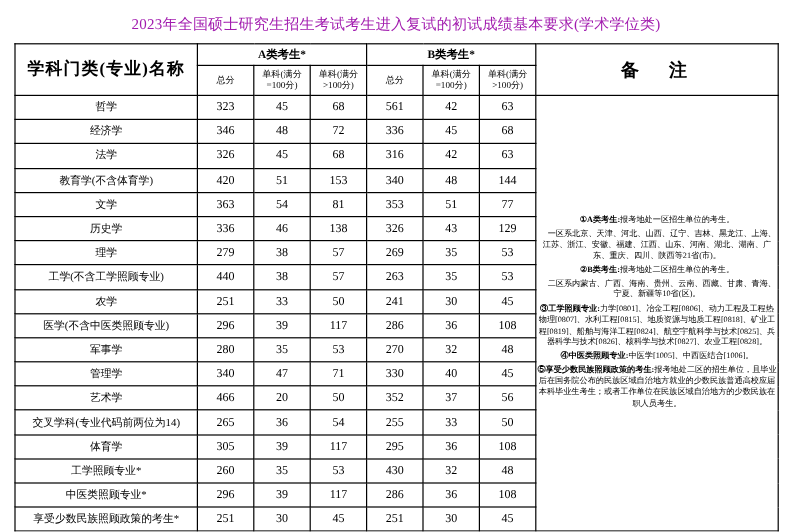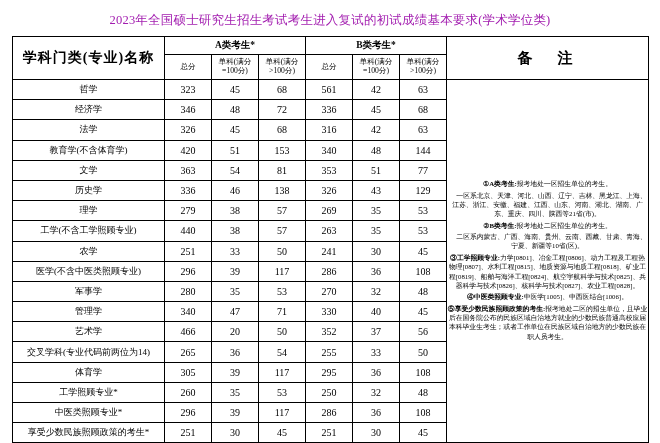--- a/index.html
+++ b/index.html
@@ -253,21 +253,21 @@
         <td class="num">295</td>
         <td class="num">36</td>
         <td class="num">108</td>
       </tr>
 
       <tr>
         <td class="subject">工学照顾专业*</td>
         <td class="num">260</td>
         <td class="num">35</td>
         <td class="num">53</td>
-        <td class="num">250</td>
+        <td class="num">430</td>
         <td class="num">32</td>
         <td class="num">48</td>
       </tr>
 
       <tr>
         <td class="subject">中医类照顾专业*</td>
         <td class="num">296</td>
         <td class="num">39</td>
         <td class="num">117</td>
         <td class="num">286</td>

